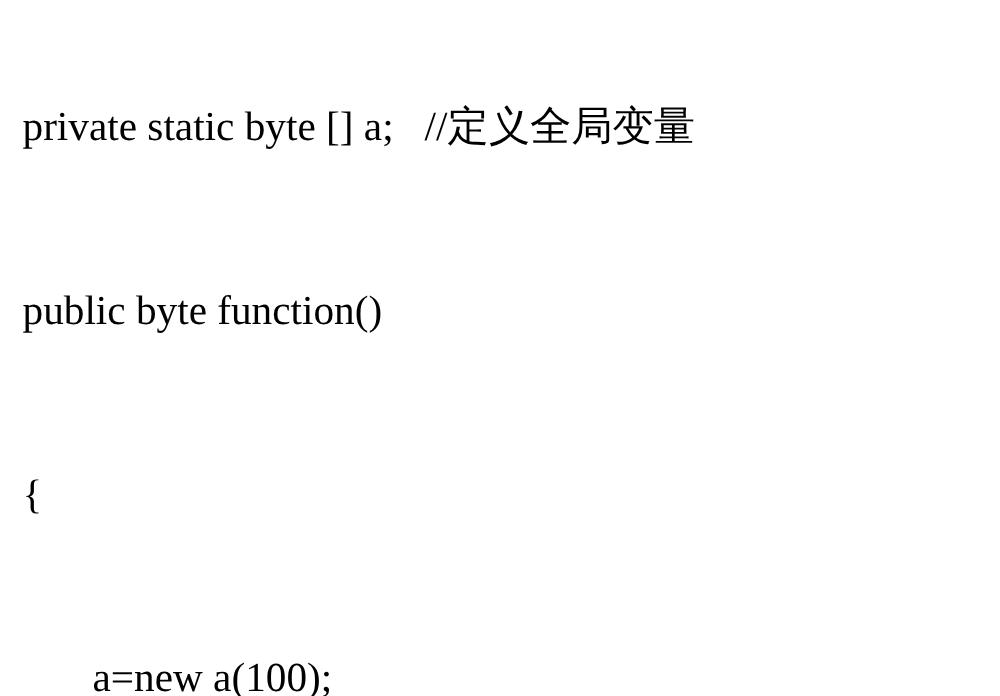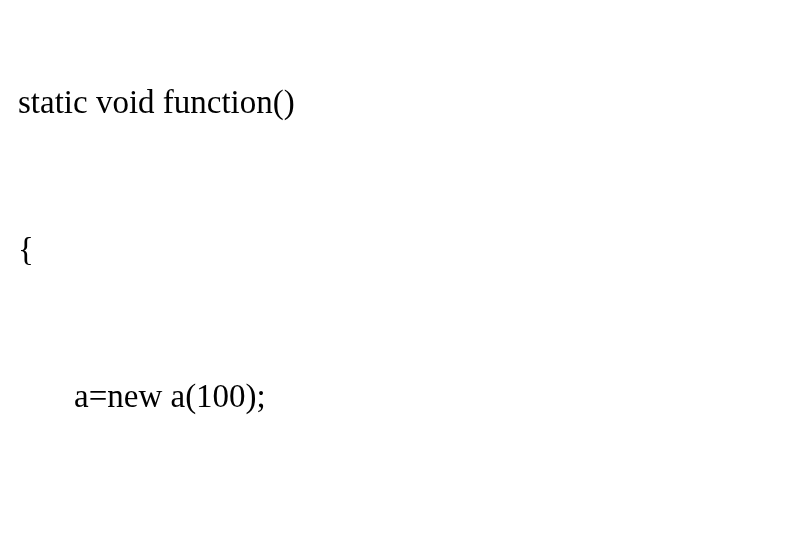--- a/index.html
+++ b/index.html
@@ -31,19 +31,20 @@
       font-family: "SimSun", "宋体", serif;
     }
     .indent-1 {
       padding-left: 56px;
     }
   </style>
 </head>
 <body>
 
 <div class="code-block">
-  <div class="code-line"><span>static void function()</span></div>
+  <div class="code-line"><span>private static byte [] a;</span><span>   </span><span class="comment-cjk">//定义全局变量</span></div>
+  <div class="code-line"><span>public byte function()</span></div>
   <div class="code-line"><span>{</span></div>
   <div class="code-line indent-1"><span>a=new a(100);</span></div>
   
   
   
 </div>
 
 </body></html>

